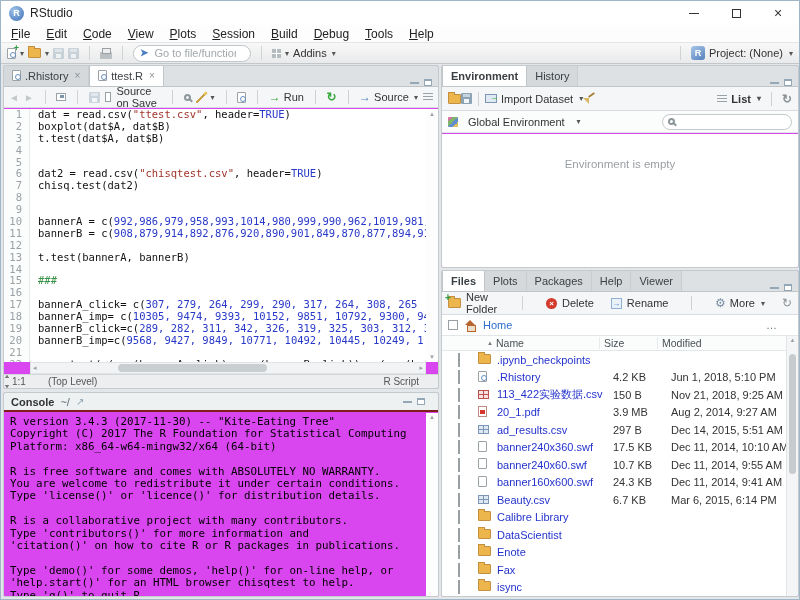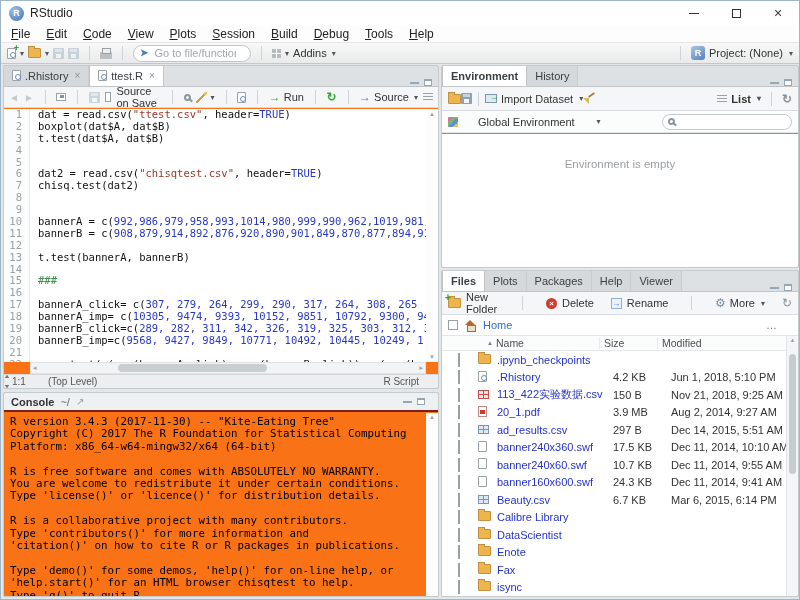--- a/index.html
+++ b/index.html
@@ -76,21 +76,21 @@
   .i-pdf::after{content:"";position:absolute;left:1px;right:1px;top:3px;bottom:2px;background:#d6352b;}
   .cbx{width:10px;height:10px;border:1px solid #98a0a4;background:#fff;}
   .ud{width:7px;height:9px;}
   .ud::before{content:"";position:absolute;left:1px;top:0;border-left:2.5px solid transparent;border-right:2.5px solid transparent;border-bottom:3px solid #777;}
   .ud::after{content:"";position:absolute;left:1px;bottom:0;border-left:2.5px solid transparent;border-right:2.5px solid transparent;border-top:3px solid #777;}
   .pane-ctl{margin-left:auto;display:flex;align-items:center;gap:5px;padding-right:6px;}
   .pmin{width:9px;height:2px;background:#93a7b6;}
   .pmax{width:8px;height:7px;border:1px solid #93a7b6;border-top-width:2px;background:#fff;}
   
   .workspace{position:absolute;left:0;top:63px;right:0;bottom:0;background:#e3e7e9;}
-  .pane{position:absolute;background:#f97316;border:1px solid #c5cacd;border-radius:2px;overflow:hidden;}
+  .pane{position:absolute;background:#d946ef;border:1px solid #c5cacd;border-radius:2px;overflow:hidden;}
   .tabbar{height:21px;background:#dde1e3;border-bottom:1px solid #c0c5c8;display:flex;align-items:flex-end;}
   .tab{height:21px;display:inline-flex;align-items:center;gap:4px;padding:0 8px;font-size:11px;color:#3a3f43;border-right:1px solid #c9cdd0;background:#d5d9db;}
   .tab.active{background:#fff;border-right:1px solid #c0c5c8;border-left:1px solid #c0c5c8;}
   .tab .close{color:#8a9196;font-size:10px;margin-left:2px;}
   
   #source-pane{left:2px;top:1px;width:436px;height:324px;}
   .src-toolbar{height:21px;background:#f4f6f7;border-bottom:1px solid #d8dce0;display:flex;align-items:center;padding:0 5px;gap:5px;font-size:11px;color:#333;}
   .navdis{color:#c3c8cb;font-size:10px;}
   .editor{position:absolute;left:0;top:43px;right:12px;bottom:26px;overflow:hidden;background:#fff;}
   .code-line{display:flex;height:11.9px;line-height:11.9px;font-family:"DejaVu Sans Mono",monospace;font-size:10.5px;white-space:pre;}
@@ -109,21 +109,21 @@
   .console-header{height:19px;background:#eef1f2;border-bottom:2px solid #7f1d1d;display:flex;align-items:center;padding:0 7px;gap:6px;}
   .console-title{font-size:11px;font-weight:bold;color:#333;}
   .console-path{font-size:11px;color:#5f6a72;}
   .console-pop{color:#8aa0b0;font-size:10px;}
   .console-body{position:absolute;left:0;top:20px;right:12px;bottom:0;overflow:hidden;padding:3px 0 0 6px;}
   .cline{font-family:"DejaVu Sans Mono",monospace;font-size:10.8px;line-height:12.4px;white-space:pre;color:#000;}
   .con-scroll{position:absolute;right:0;top:20px;width:12px;bottom:0;background:#fdfdfd;text-align:center;font-size:7px;color:#9aa2a8;}
   
   #env-pane{left:440px;top:1px;width:358px;height:203px;}
   .env-toolbar{height:24px;background:#f4f6f7;border-bottom:1px solid #d8dce0;display:flex;align-items:center;padding:0 6px;font-size:11px;color:#333;}
-  .env-row2{height:22px;background:#fbfcfc;border-bottom:1px solid #e3e6e8;display:flex;align-items:center;padding:0 6px;gap:20px;font-size:11px;color:#333;}
+  .env-row2{height:22px;background:#fbfcfc;border-bottom:1px solid #e3e6e8;display:flex;align-items:center;padding:0 6px;gap:10px;font-size:11px;color:#333;}
   .env-search{margin-left:auto;display:flex;align-items:center;gap:4px;background:#fff;border:1px solid #c4c9cc;border-radius:8px;height:16px;width:130px;padding:0 5px;}
   .env-search input{border:none;outline:none;background:transparent;width:100px;font-size:10px;}
   .env-body{position:absolute;left:0;top:68px;right:0;bottom:0;background:#fff;text-align:center;}
   .env-empty{display:inline-block;margin-top:24px;font-size:11.5px;color:#9b9fa3;}
   
   #files-pane{left:440px;top:206px;width:358px;bottom:2px;}
   .files-toolbar{height:23px;background:#f4f6f7;border-bottom:1px solid #d8dce0;display:flex;align-items:center;padding:0 6px;gap:17px;font-size:11px;color:#333;}
   .files-bread{height:21px;background:#fff;border-bottom:1px solid #e3e6e8;display:flex;align-items:center;padding:0 6px;gap:7px;}
   .home-link{font-size:11px;color:#2e6ed0;}
   .dots{margin-left:auto;color:#6d767c;font-size:11px;padding-right:14px;letter-spacing:1px;}

